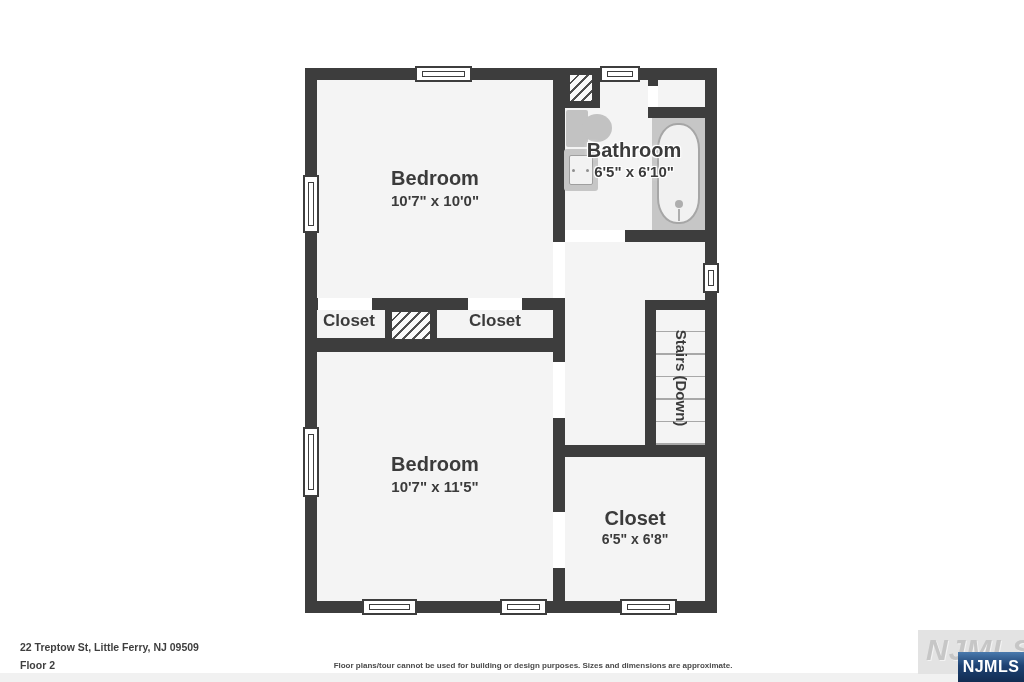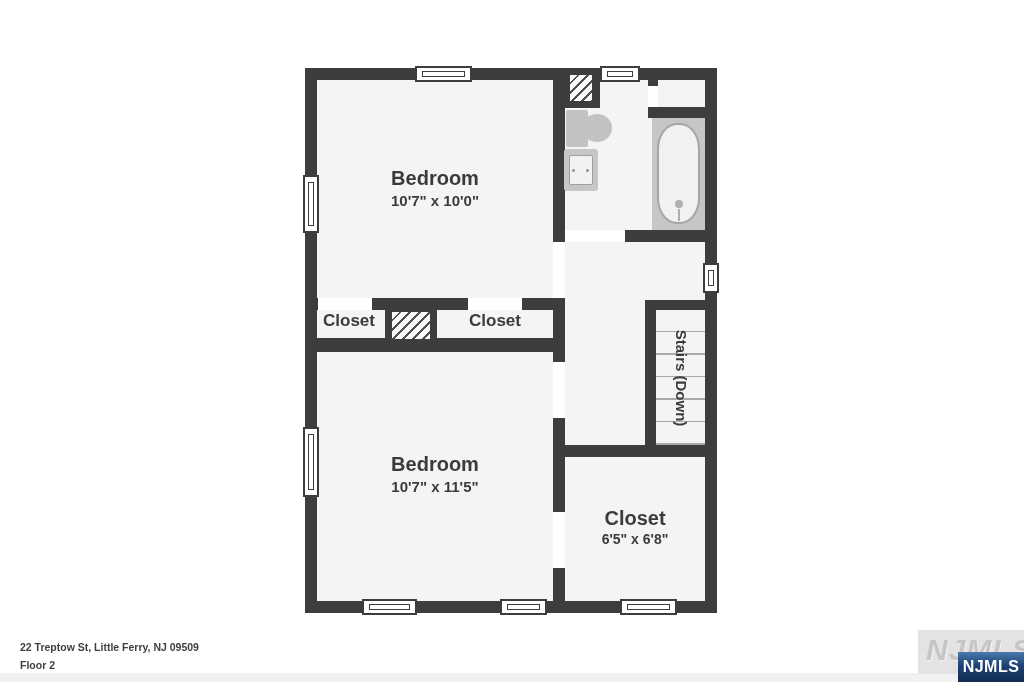--- a/index.html
+++ b/index.html
@@ -112,20 +112,24 @@
   <div class="treads"></div>
   <div class="stairs-label">
     <span>Stairs (Down)</span>
   </div>
 
   <div class="room-label" style="left:317px;top:167px;width:236px;">
     <div class="room-name">Bedroom</div>
     <div class="room-dims" style="margin-top:4px;">10'7" x 10'0"</div>
   </div>
 
+  <div class="room-label halo" style="left:549px;top:139px;width:170px;">
+    <div class="room-name">Bathroom</div>
+    <div class="room-dims" style="margin-top:3px;">6'5" x 6'10"</div>
+  </div>
 
   <div class="room-label" style="left:311px;top:312px;width:76px;">
     <div class="closet-name">Closet</div>
   </div>
 
   <div class="room-label" style="left:437px;top:312px;width:116px;">
     <div class="closet-name">Closet</div>
   </div>
 
   <div class="room-label" style="left:317px;top:453px;width:236px;">
@@ -137,20 +141,21 @@
     <div class="room-name">Closet</div>
     <div class="room-dims" style="margin-top:3px;font-size:14px;">6'5" x 6'8"</div>
   </div>
 
   <div class="bottom-strip"></div>
 
   <div class="footer-text" style="left:20px;top:641px;font-size:10.5px;">22 Treptow St, Little Ferry, NJ 09509</div>
 
   <div class="footer-text" style="left:20px;top:659px;font-size:10.5px;">Floor 2</div>
 
+  <div class="footer-text" style="left:333px;top:661px;width:400px;font-size:8px;text-align:center;color:#4a4a4a;">Floor plans/tour cannot be used for building or design purposes. Sizes and dimensions are approximate.</div>
 
   <div class="wm-gray">
     <span>NJMLS</span>
   </div>
   <div class="wm-badge">
     <span>NJMLS</span>
   </div>
 
 </div>
 

